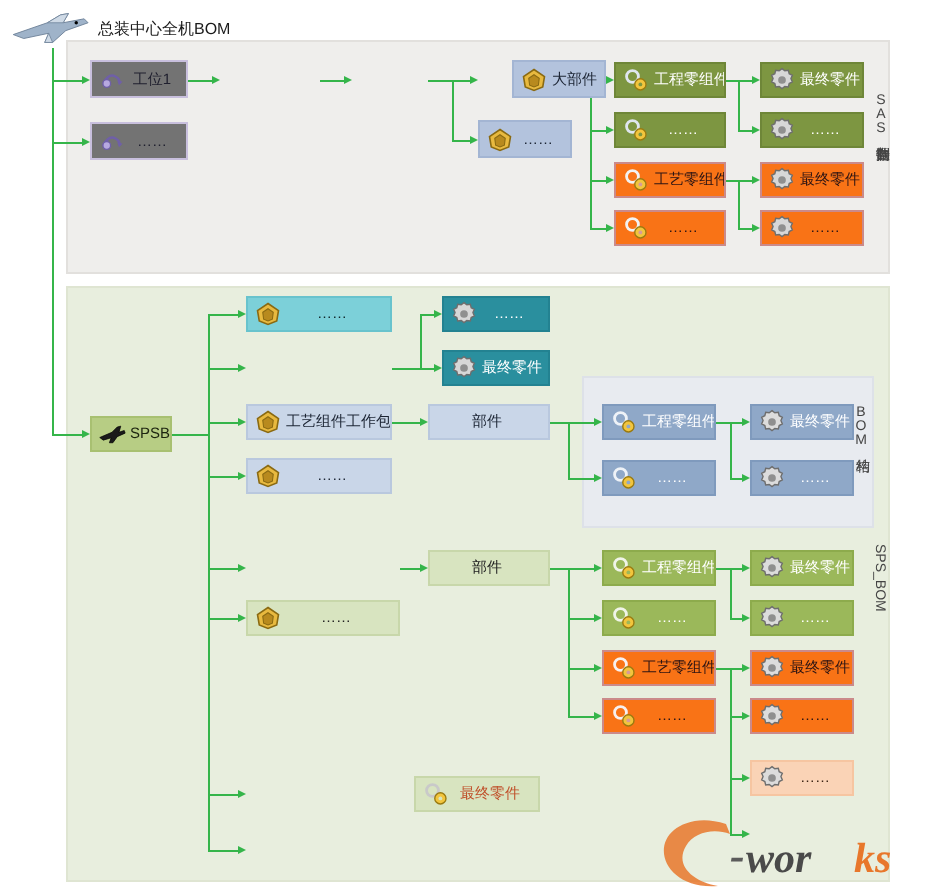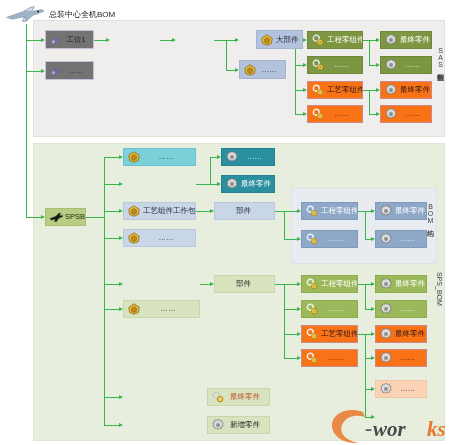--- a/index.html
+++ b/index.html
@@ -558,29 +558,20 @@
   <div class="node c-newgrn" style="left:207px;top:388px;width:63px;height:18px;">
     <span class="ico">
         <svg viewBox="0 0 16 16">
           <circle cx="6" cy="6" r="3.4" fill="none" stroke="#c9c9c9" stroke-width="1.6"></circle>
           <circle cx="10.5" cy="10.5" r="3.2" fill="#f2c53d" stroke="#9a7a10" stroke-width="0.8"></circle>
           <circle cx="10.5" cy="10.5" r="1.1" fill="#d8e4c0"></circle>
         </svg>
       </span>
     <span class="lbl">最终零件</span>
   </div>
-  <div class="node c-green1" style="left:207px;top:416px;width:63px;height:18px;">
-    <span class="ico">
-        <svg viewBox="0 0 16 16">
-          <path d="M8 1.5 l1.6 1.2 2-.3 .5 2 1.8 .9 -.8 1.9 .8 1.9 -1.8 .9 -.5 2 -2-.3 -1.6 1.2 -1.6-1.2 -2 .3 -.5-2 -1.8-.9 .8-1.9 -.8-1.9 1.8-.9 .5-2 2 .3 z" fill="#dcdcdc" stroke="#6e6e6e" stroke-width="0.8"></path>
-          <circle cx="8" cy="8" r="2.2" fill="#8f8f8f"></circle>
-        </svg>
-      </span>
-    <span class="lbl">新增零件</span>
-  </div>
 
   <div class="wm">
     <svg viewBox="0 0 140 46" width="140" height="46">
       <path d="M8 12 C-4 22 6 42 30 40 C18 38 8 30 14 20 C18 13 28 11 36 14 L34 9 C22 5 13 8 8 12 Z" fill="#e8772b" opacity="0.85"></path>
       <text x="36" y="32" font-family="Liberation Serif, serif" font-size="22" font-style="italic" font-weight="bold" fill="#5b5b5b">-</text>
       <text x="44" y="33" font-family="Liberation Serif, serif" font-size="21" font-style="italic" font-weight="bold" fill="#4a4a4a">wor</text>
       <text x="98" y="33" font-family="Liberation Serif, serif" font-size="21" font-style="italic" font-weight="bold" fill="#e8772b">ks</text>
     </svg>
   </div>
 

